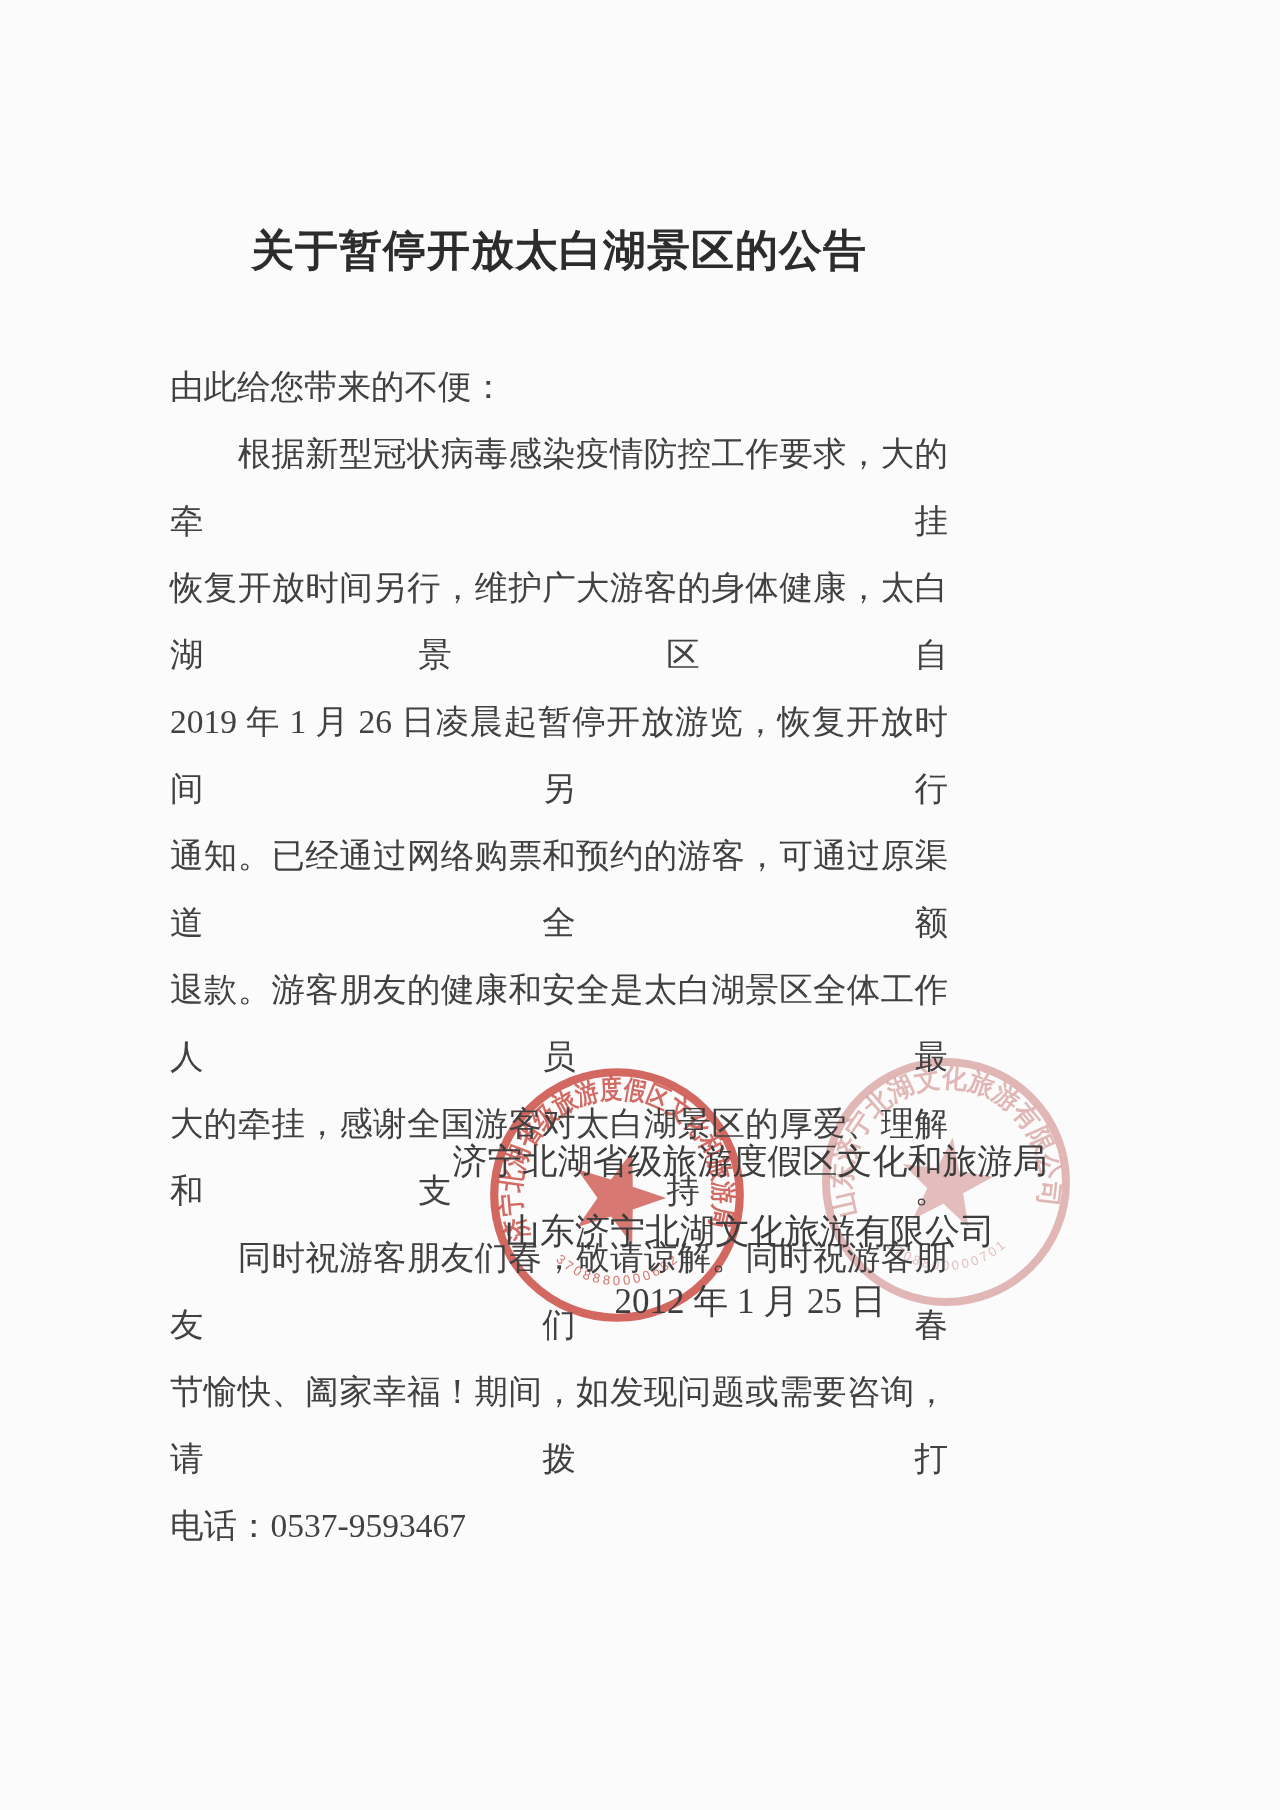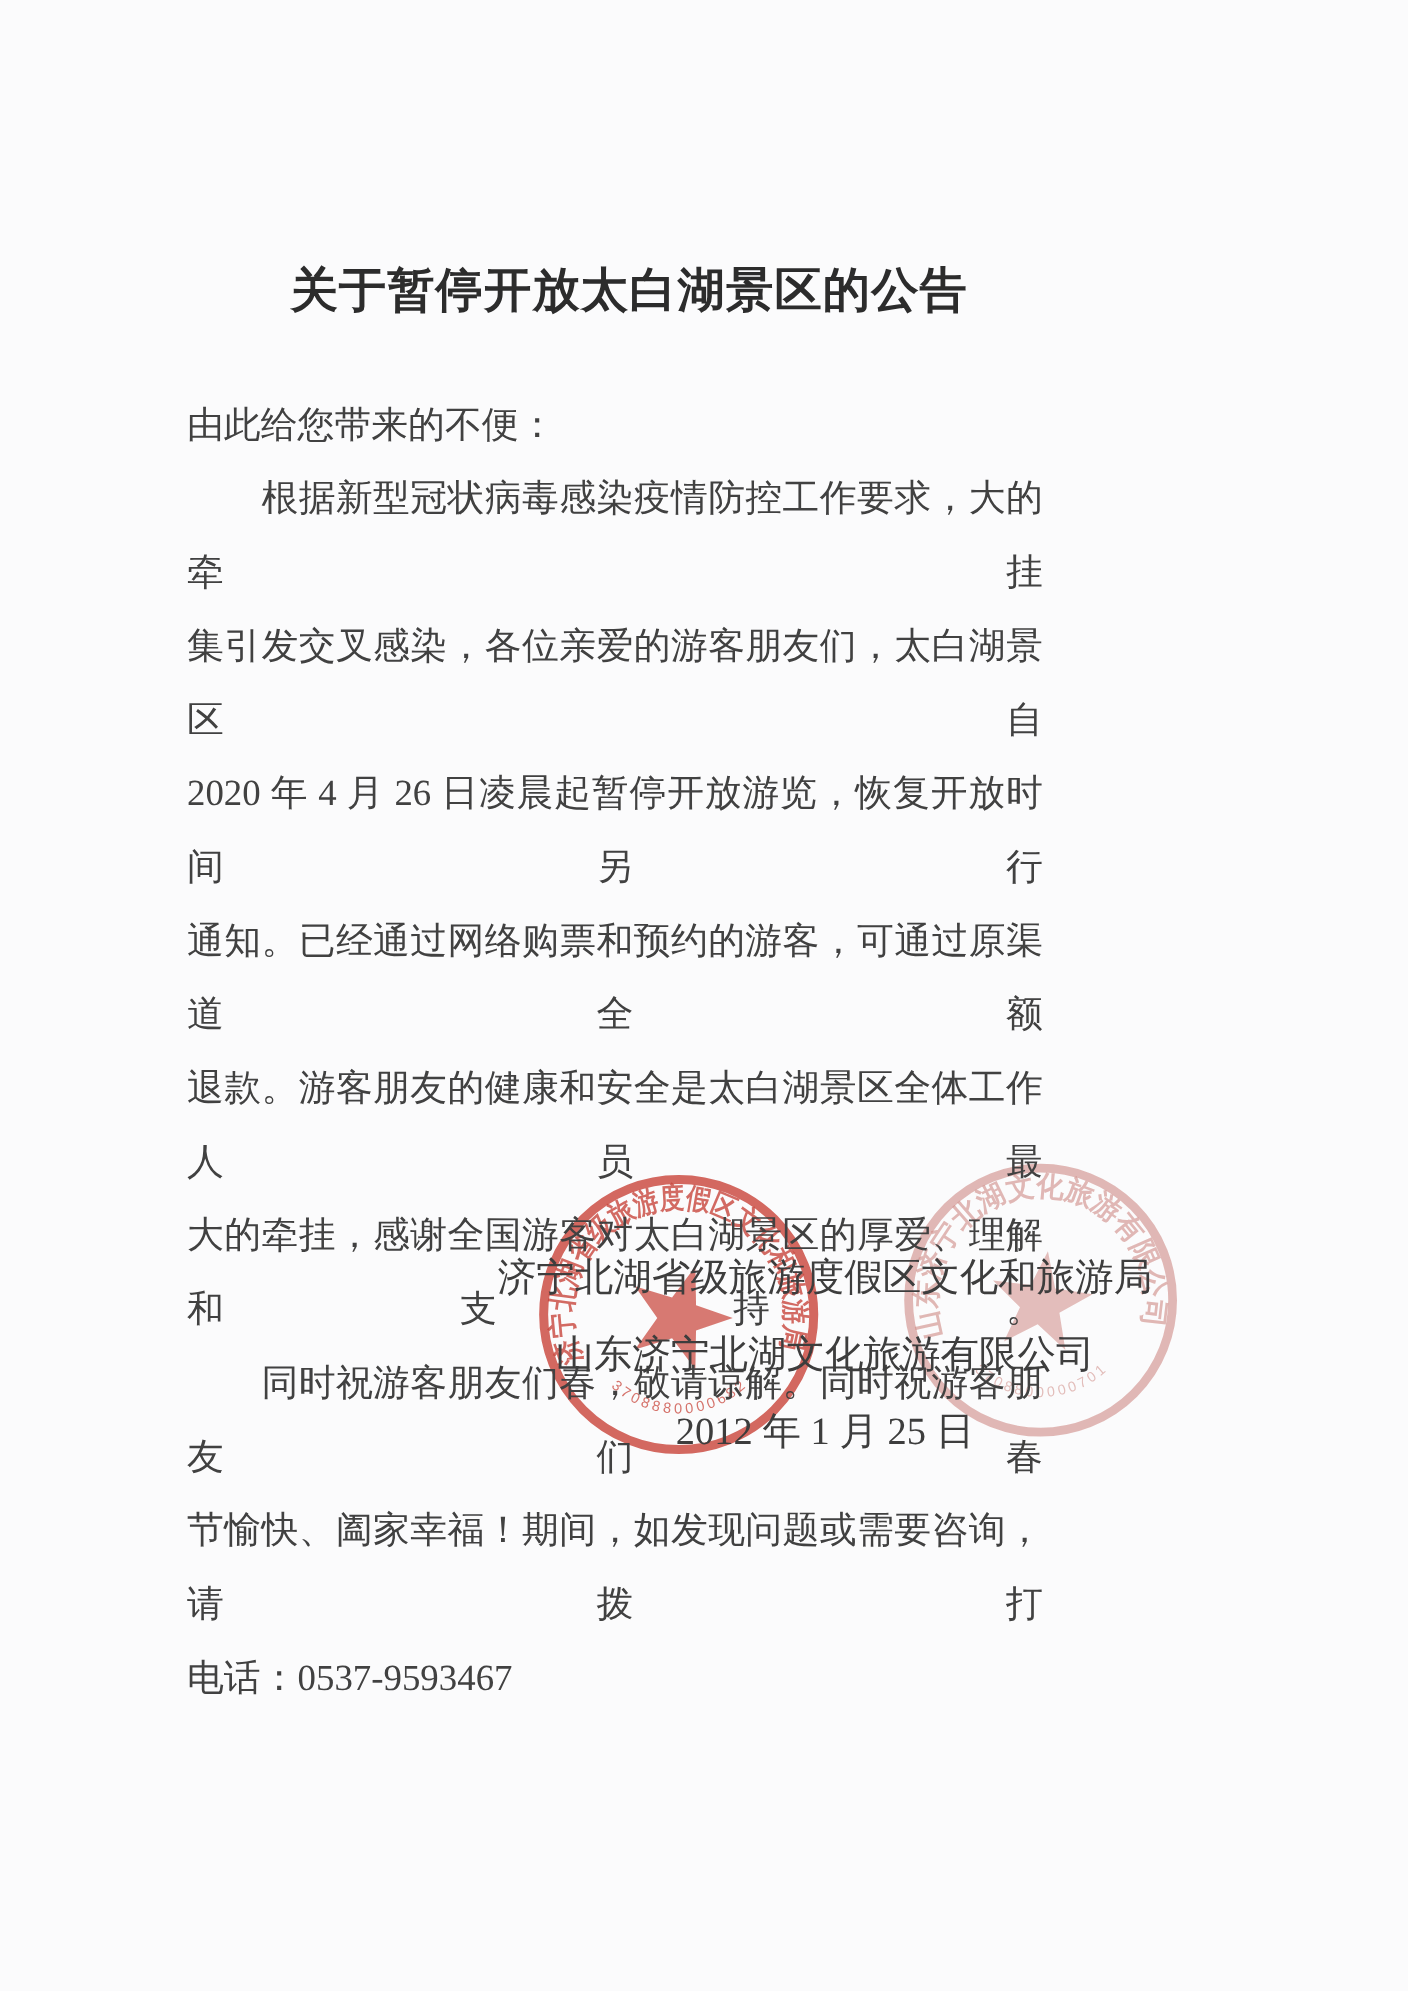--- a/index.html
+++ b/index.html
@@ -6,21 +6,21 @@
   .page {
     position:relative;
     width:1280px; height:1810px;
     background:#fbfbfc;
     overflow:hidden;
     font-family:"Liberation Serif", serif;
     color:#414141;
   }
   .title {
     position:absolute; top:222px; left:170px; width:778px;
-    margin:13px; text-align:center;
+    margin:0; text-align:center;
     font-family:"Liberation Sans", sans-serif;
     font-size:43px; font-weight:bold; color:#2c2c2c;
     letter-spacing:1px;
   }
   .notice-body {
     position:absolute; top:353px; left:170px; width:778px;
     font-size:33.5px; line-height:67px; color:#414141;
     z-index:3;
   }
   .bline { width:100%; }
@@ -45,22 +45,22 @@
 </head>
 <body>
 
 <div class="page">
 
   <h1 class="title">关于暂停开放太白湖景区的公告</h1>
 
   <div class="notice-body">
     <div class="bline">由此给您带来的不便：</div>
     <div class="bline just">　　根据新型冠状病毒感染疫情防控工作要求，大的牵挂</div>
-    <div class="bline just">集引发交叉感染，各位亲爱的游客朋友们，太白湖景区自</div>
-    <div class="bline just">2020 年 4 月 26 日凌晨起暂停开放游览，恢复开放时间另行</div>
+    <div class="bline just">恢复开放时间另行，维护广大游客的身体健康，太白湖景区自</div>
+    <div class="bline just">2019 年 1 月 26 日凌晨起暂停开放游览，恢复开放时间另行</div>
     <div class="bline just">通知。已经通过网络购票和预约的游客，可通过原渠道全额</div>
     <div class="bline just">退款。游客朋友的健康和安全是太白湖景区全体工作人员最</div>
     <div class="bline just">大的牵挂，感谢全国游客对太白湖景区的厚爱、理解和支持。</div>
     <div class="bline just">　　同时祝游客朋友们春，敬请谅解。同时祝游客朋友们春</div>
     <div class="bline just">节愉快、阖家幸福！期间，如发现问题或需要咨询，请拨打</div>
     <div class="bline">电话：0537-9593467</div>
   </div>
 
   <svg class="seal seal-left" viewBox="0 0 260 260" aria-hidden="true">
     <circle class="ring" cx="130" cy="130" r="120" fill="none" stroke-width="8" stroke="#c9473d"></circle>

